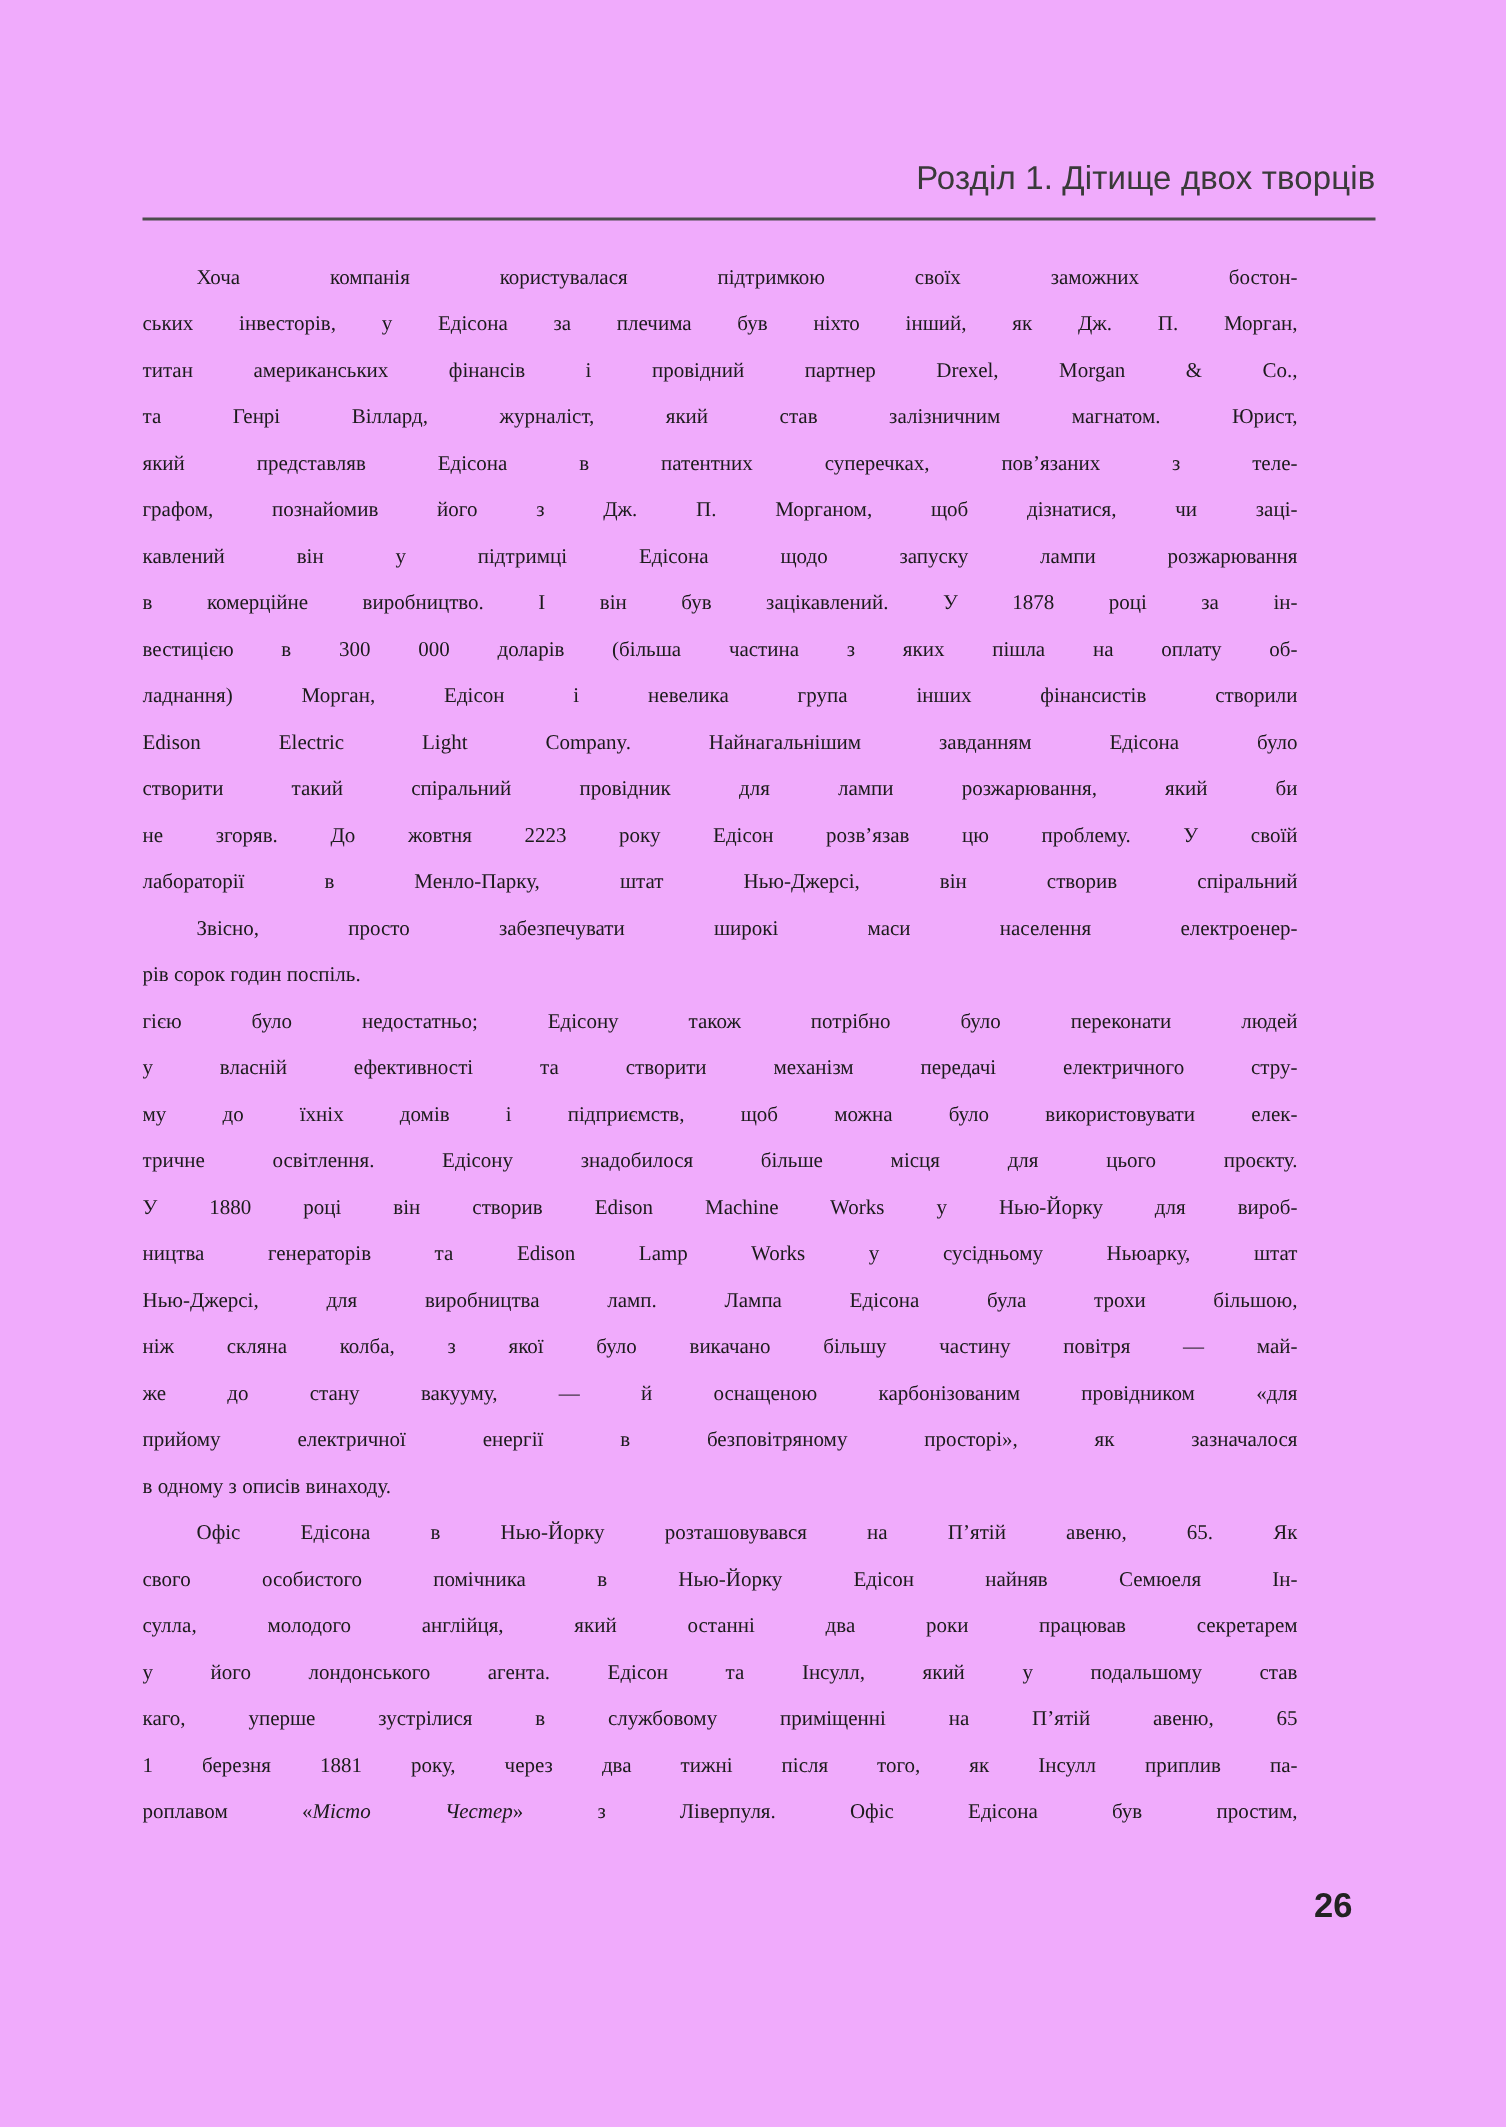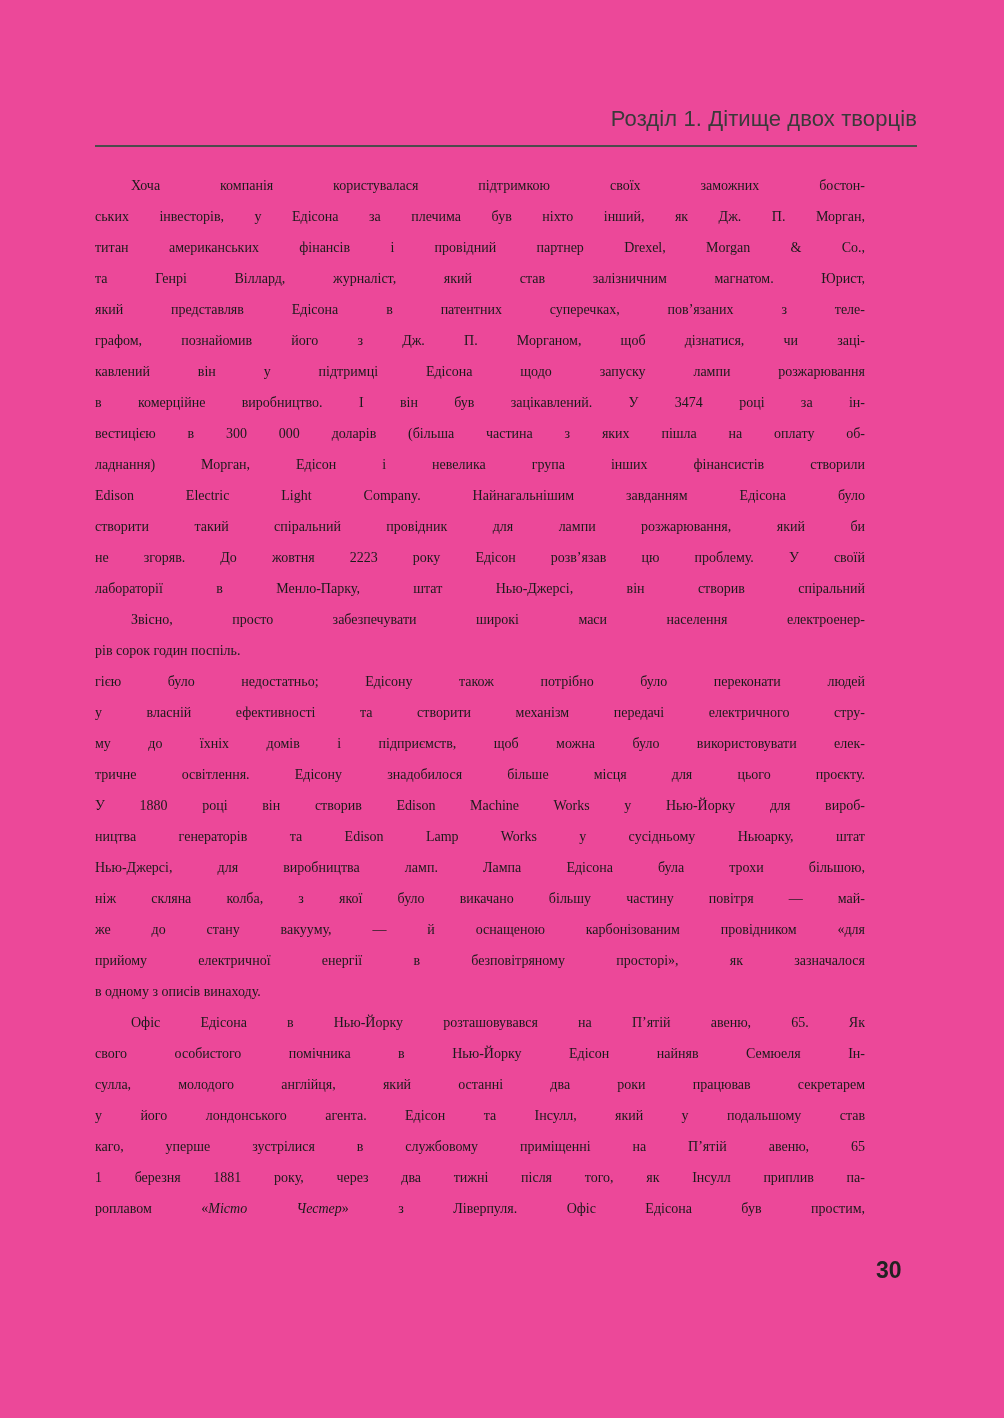--- a/index.html
+++ b/index.html
@@ -4,21 +4,21 @@
 <style>
   html, body {
     margin: 0;
     padding: 0;
     background: #ffffff;
   }
   .page {
     position: relative;
     width: 1004px;
     height: 1418px;
-    background: #ec4899;
+    background: #f0abfc;
     overflow: hidden;
   }
   .running-header {
     position: absolute;
     left: 95px;
     top: 106px;
     width: 822px;
     text-align: right;
     font-family: "Liberation Sans", sans-serif;
     font-size: 22px;
@@ -78,21 +78,21 @@
   <div class="running-header">Розділ 1. Дітище двох творців</div>
   <div class="header-rule"></div>
   <div class="body-text">
       <div class="line indent"><span>Хоча компанія користувалася підтримкою своїх заможних бостон-</span></div>
       <div class="line"><span>ських інвесторів, у Едісона за плечима був ніхто інший, як Дж. П. Морган,</span></div>
       <div class="line"><span>титан американських фінансів і провідний партнер Drexel, Morgan &amp; Co.,</span></div>
       <div class="line"><span>та Генрі Віллард, журналіст, який став залізничним магнатом. Юрист,</span></div>
       <div class="line"><span>який представляв Едісона в патентних суперечках, пов’язаних з теле-</span></div>
       <div class="line"><span>графом, познайомив його з Дж. П. Морганом, щоб дізнатися, чи заці-</span></div>
       <div class="line"><span>кавлений він у підтримці Едісона щодо запуску лампи розжарювання</span></div>
-      <div class="line"><span>в комерційне виробництво. І він був зацікавлений. У 3474 році за ін-</span></div>
+      <div class="line"><span>в комерційне виробництво. І він був зацікавлений. У 1878 році за ін-</span></div>
       <div class="line"><span>вестицією в 300 000 доларів (більша частина з яких пішла на оплату об-</span></div>
       <div class="line"><span>ладнання) Морган, Едісон і невелика група інших фінансистів створили</span></div>
       <div class="line"><span>Edison Electric Light Company. Найнагальнішим завданням Едісона було</span></div>
       <div class="line"><span>створити такий спіральний провідник для лампи розжарювання, який би</span></div>
       <div class="line"><span>не згоряв. До жовтня 2223 року Едісон розв’язав цю проблему. У своїй</span></div>
       <div class="line"><span>лабораторії в Менло-Парку, штат Нью-Джерсі, він створив спіральний</span></div>
       <div class="line indent"><span>Звісно, просто забезпечувати широкі маси населення електроенер-</span></div>
       <div class="line flush"><span>рів сорок годин поспіль.</span></div>
       <div class="line"><span>гією було недостатньо; Едісону також потрібно було переконати людей</span></div>
       <div class="line"><span>у власній ефективності та створити механізм передачі електричного стру-</span></div>
@@ -106,14 +106,14 @@
       <div class="line"><span>прийому електричної енергії в безповітряному просторі», як зазначалося</span></div>
       <div class="line flush"><span>в одному з описів винаходу.</span></div>
       <div class="line indent"><span>Офіс Едісона в Нью-Йорку розташовувався на П’ятій авеню, 65. Як</span></div>
       <div class="line"><span>свого особистого помічника в Нью-Йорку Едісон найняв Семюеля Ін-</span></div>
       <div class="line"><span>сулла, молодого англійця, який останні два роки працював секретарем</span></div>
       <div class="line"><span>у його лондонського агента. Едісон та Інсулл, який у подальшому став</span></div>
       <div class="line"><span>каго, уперше зустрілися в службовому приміщенні на П’ятій авеню, 65</span></div>
       <div class="line"><span>1 березня 1881 року, через два тижні після того, як Інсулл приплив па-</span></div>
       <div class="line"><span>роплавом «</span><span class="it">Місто Честер</span><span>» з Ліверпуля. Офіс Едісона був простим,</span></div>
     </div>
-  <div class="page-number">30</div>
+  <div class="page-number">26</div>
 </div>
 
 </body></html>

